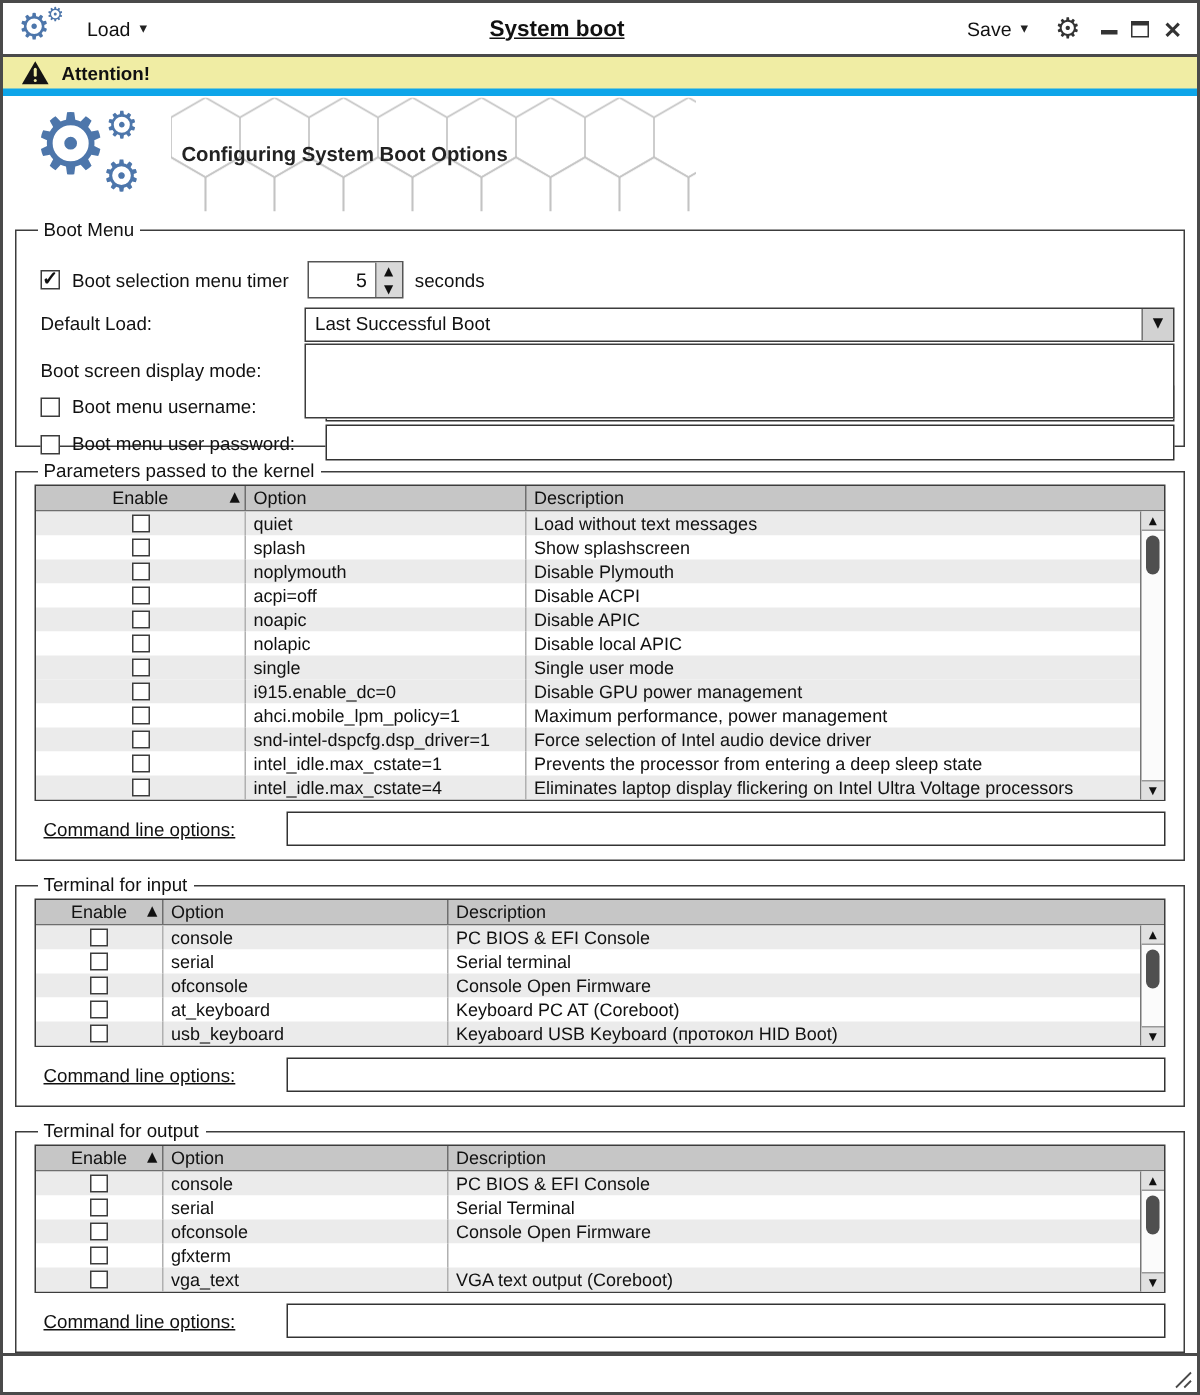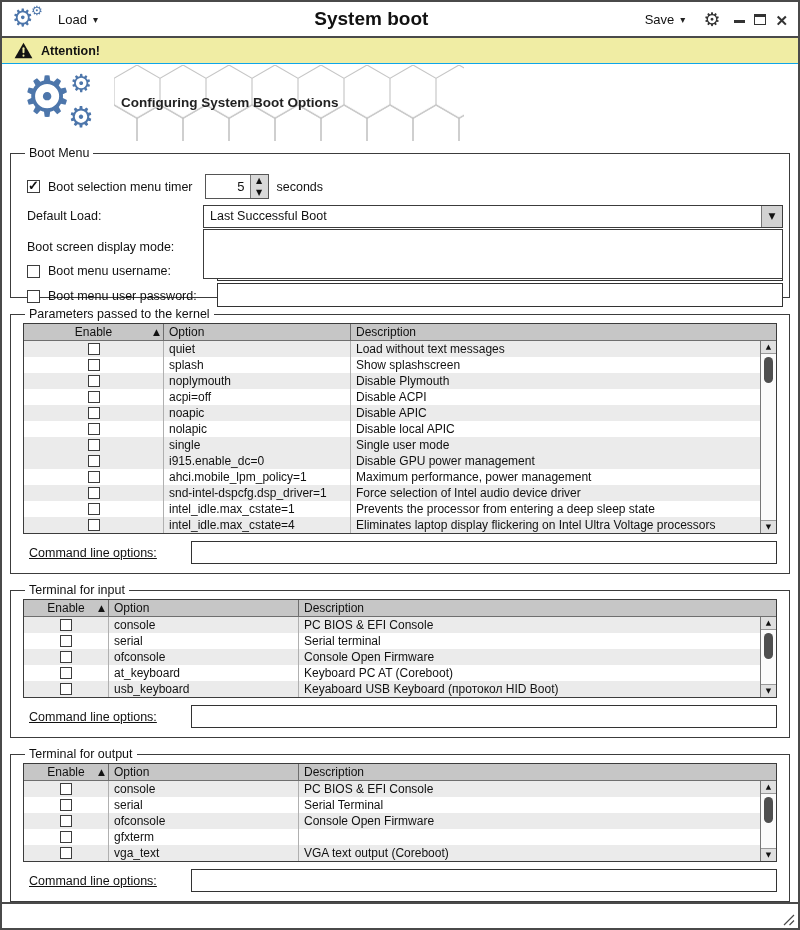--- a/index.html
+++ b/index.html
@@ -21,31 +21,31 @@
     border-bottom:2px solid #4a4a4a;
     display:flex; align-items:center;
     padding:0 10px; gap:8px;
   }
   .app-icon { position:relative; width:34px; height:30px; flex:0 0 34px; }
   .gear-glyph { font-family:"DejaVu Sans", sans-serif; color:#4d76ab; position:absolute; line-height:1; }
   .app-icon .g1 { font-size:24px; left:0; top:2px; }
   .app-icon .g2 { font-size:13px; left:19px; top:0; }
   .menu-btn { display:flex; align-items:center; gap:6px; font-size:13px; cursor:default; padding:2px 4px; }
   .menu-caret { font-size:10px; color:#222; font-family:"DejaVu Sans", sans-serif; }
-  .tb-title { flex:1; text-align:center; font-weight:bold; font-size:19px; }
+  .tb-title { flex:1; text-align:center; font-weight:bold; font-size:15px;text-decoration:underline; }
   .tb-right { display:flex; align-items:center; gap:14px; }
   .settings-gear { font-family:"DejaVu Sans", sans-serif; font-size:19px; color:#333; line-height:1; }
   .win-controls { display:flex; align-items:flex-start; gap:9px; padding-top:2px; }
   .min-icon { width:11px; height:3px; background:#333; margin-top:6px; }
   .max-icon { width:12px; height:11px; border:1.5px solid #333; border-top:3.5px solid #333; background:#fff; }
   .close-icon { font-size:15px; font-weight:bold; color:#333; line-height:13px; }
   
   .attention {
     height:26px; flex:0 0 26px;
-    background:#f0eda4; border-bottom:1px solid #0ea5e9;
+    background:#f0eda4; border-bottom:5px solid #0ea5e9;
     display:flex; align-items:center; gap:8px; padding:0 12px;
     font-size:12.5px; font-weight:bold;
   }
   
   .banner { height:78px; flex:0 0 78px; position:relative; background:#fff; }
   .hexes { position:absolute; left:112px; top:1px; }
   .banner-gears { position:absolute; left:20px; top:5px; width:92px; height:66px; }
   .banner-gears .g1 { font-size:56px; left:0; top:0; }
   .banner-gears .g2 { font-size:25px; left:48px; top:2px; }
   .banner-gears .g3 { font-size:29px; left:46px; top:34px; }

